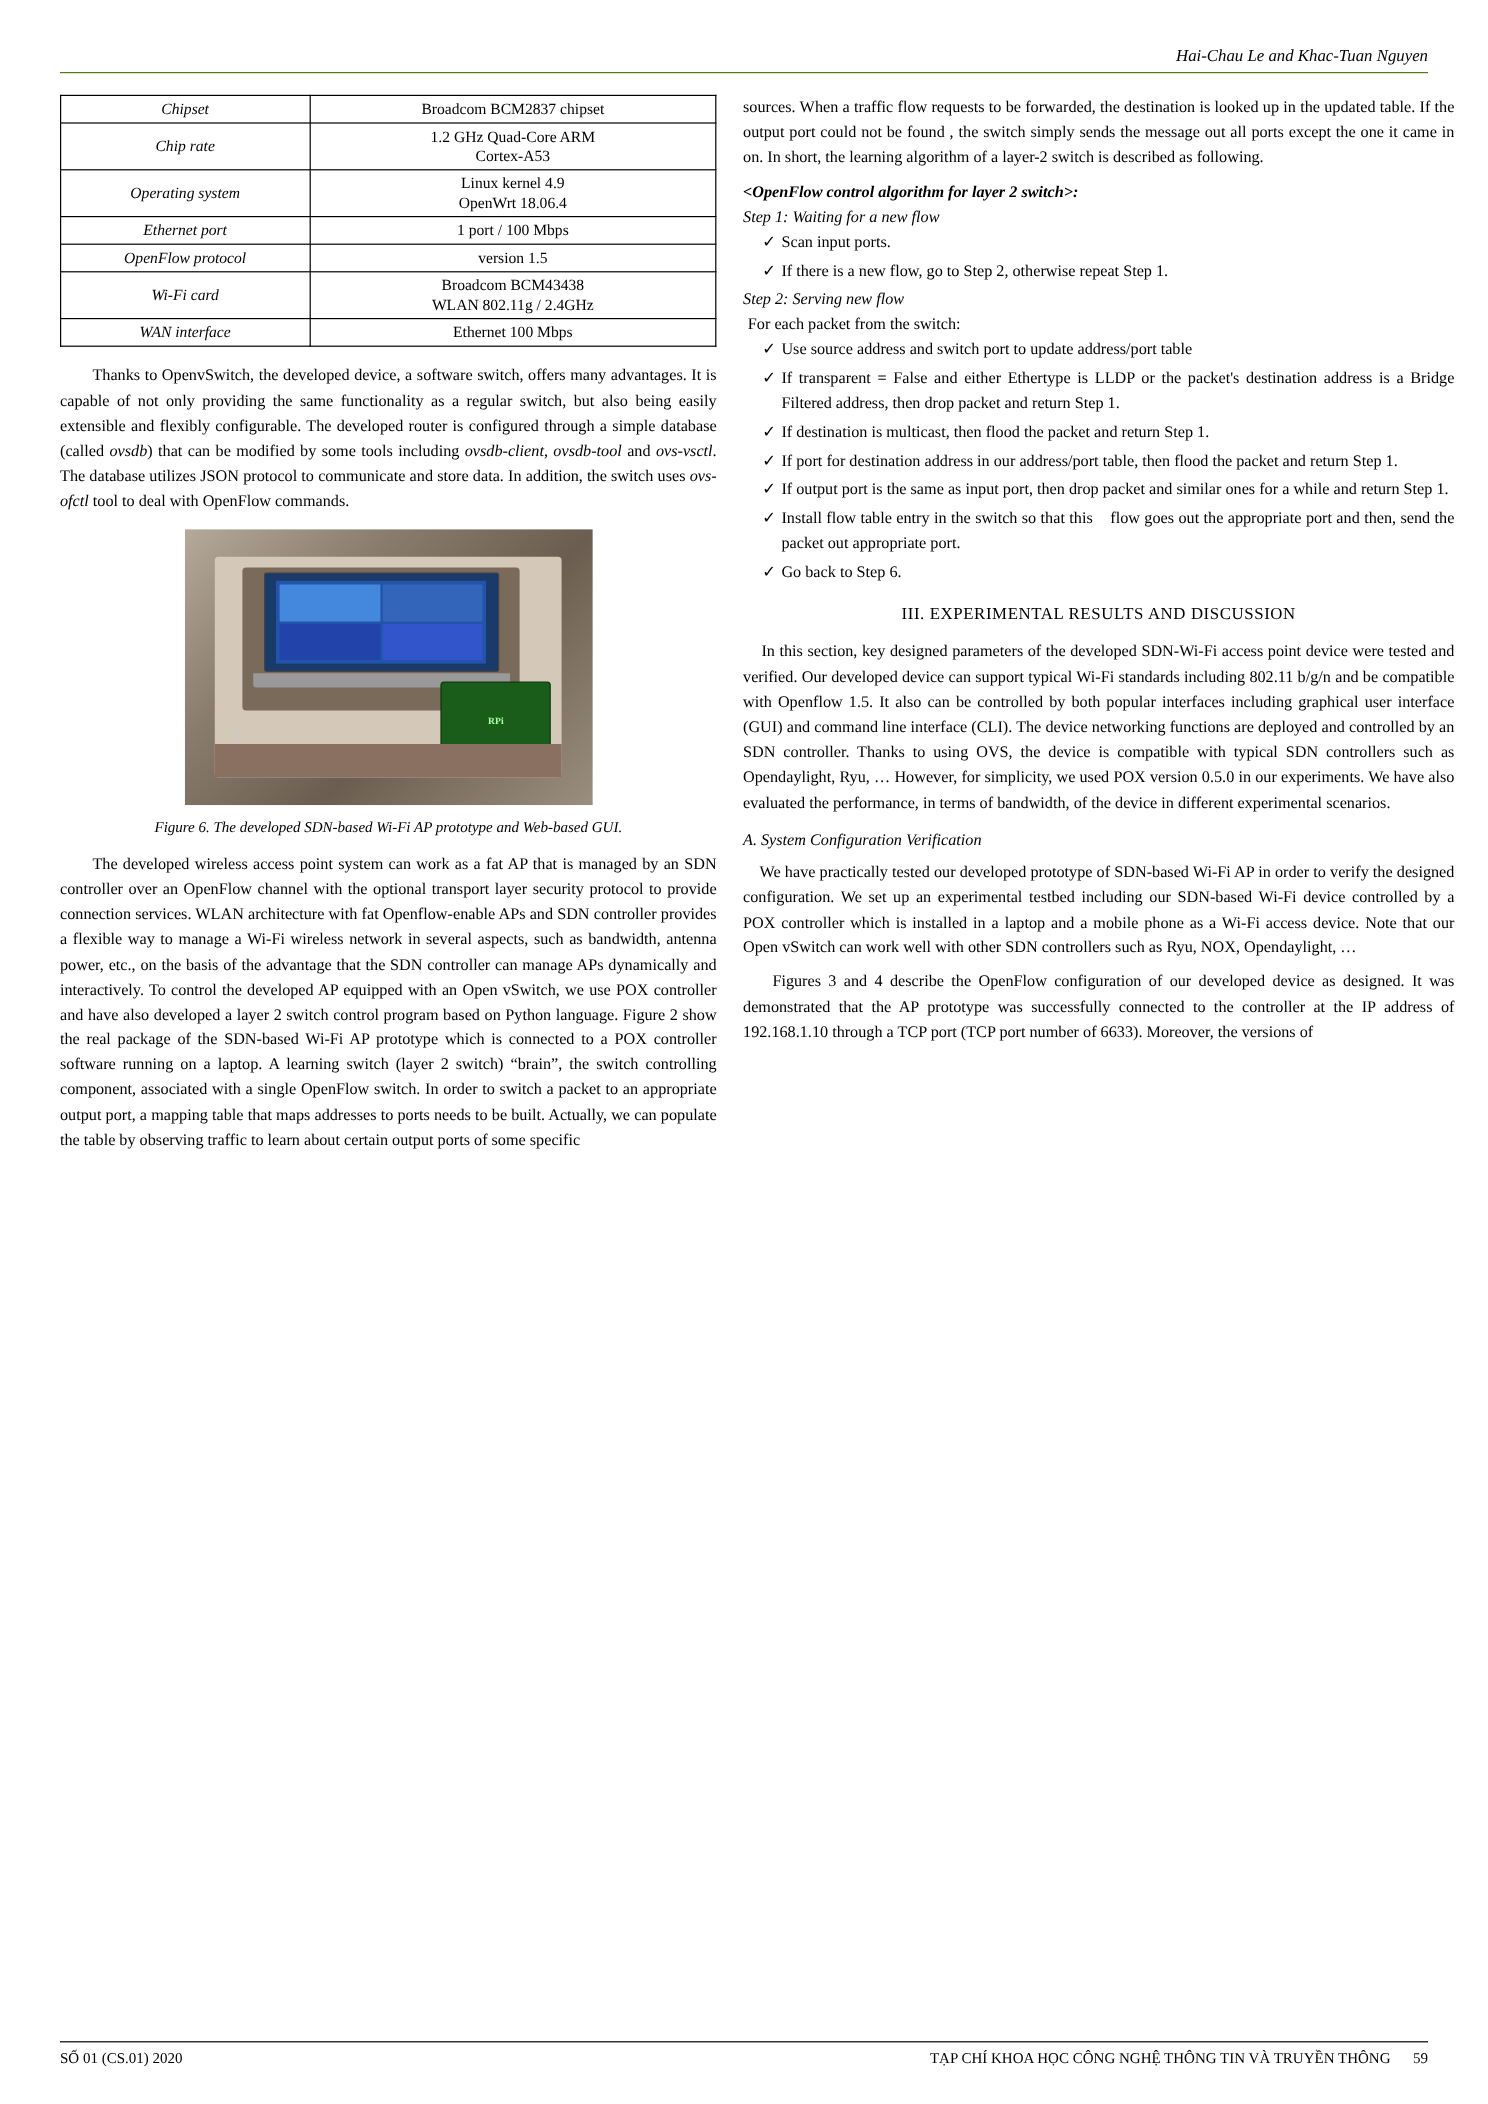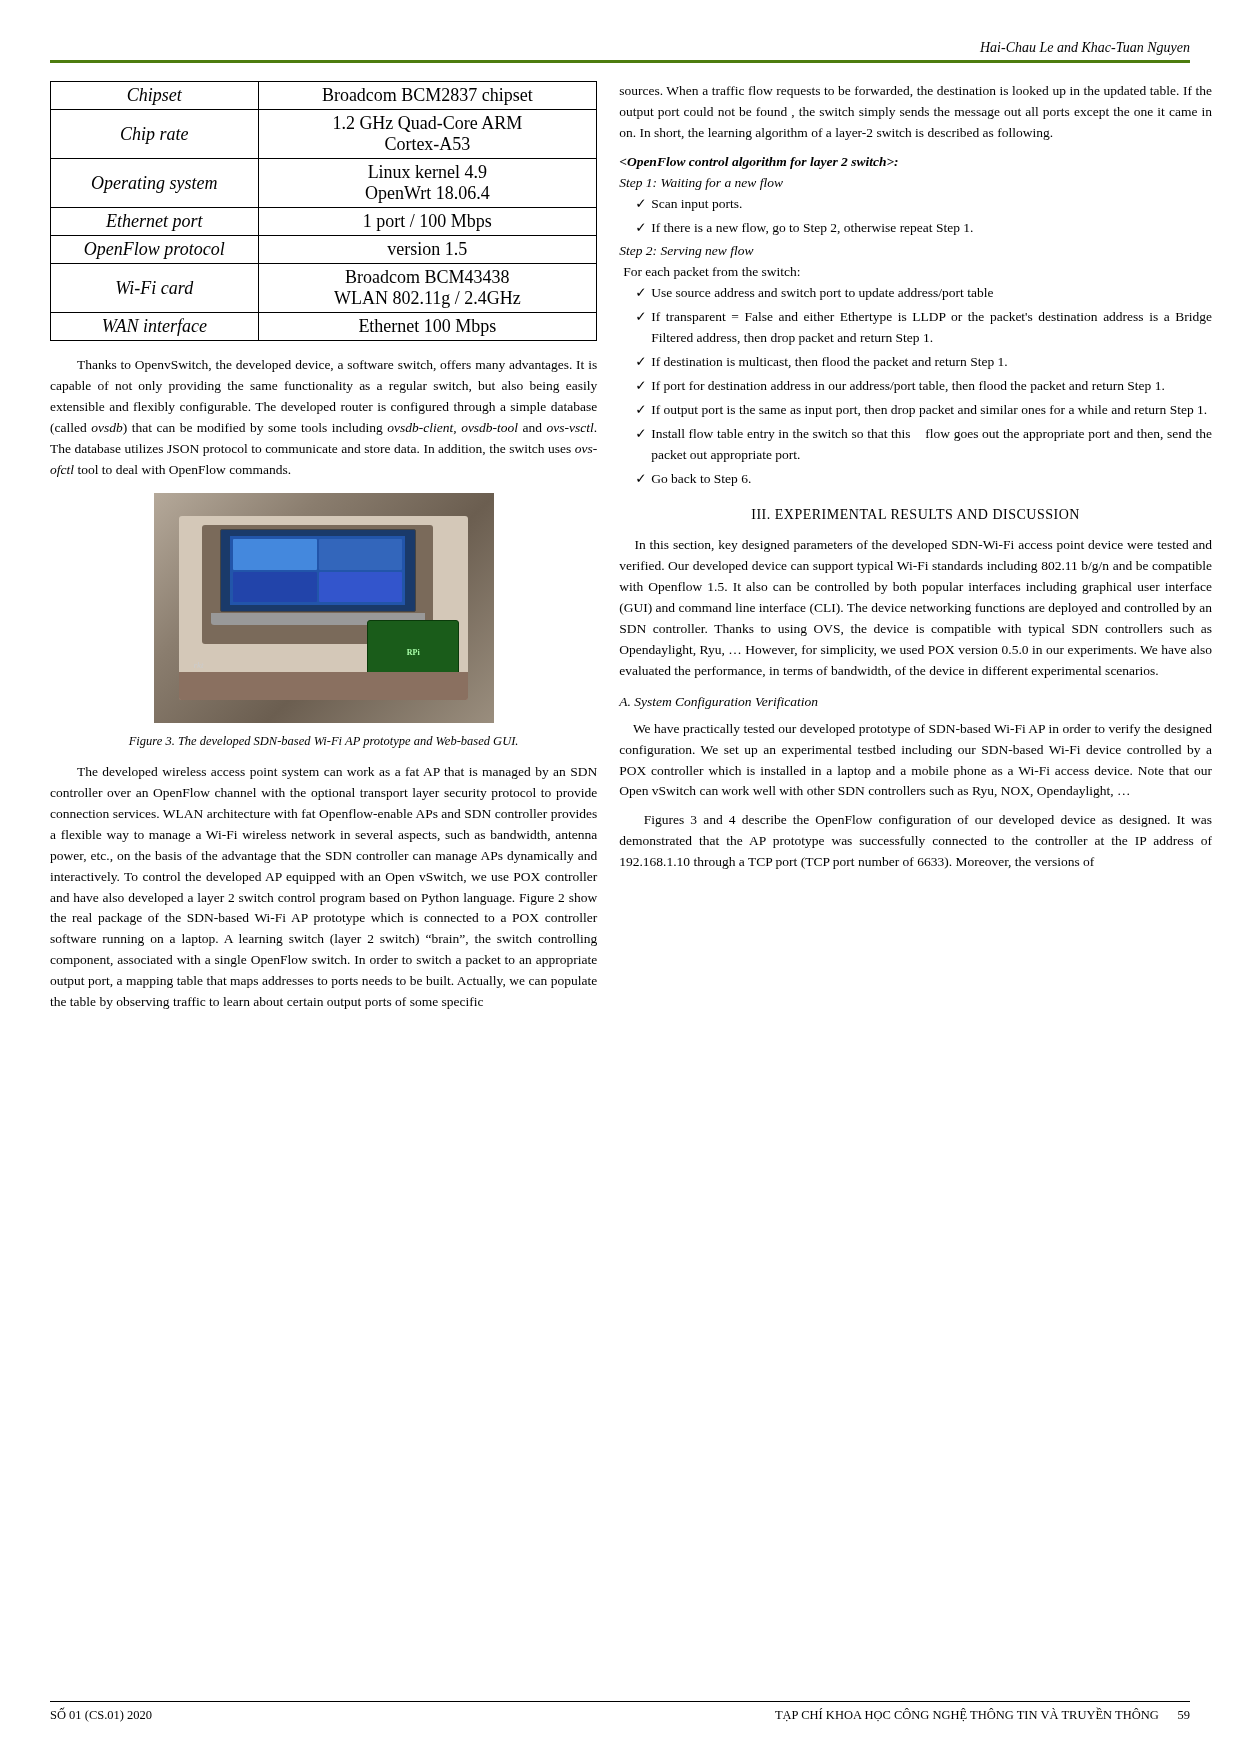--- a/index.html
+++ b/index.html
@@ -13,21 +13,21 @@
     }
     .page {
       width: 1240px;
       min-height: 1753px;
       padding: 40px 50px 40px 50px;
       position: relative;
     }
     .header-line {
       display: flex;
       justify-content: flex-end;
-      border-bottom: 3px solid #4d7c0f;
+      border-bottom: 1px solid #4d7c0f;
       padding-bottom: 4px;
       margin-bottom: 18px;
     }
     .header-title {
       font-style: italic;
       font-size: 14px;
     }
     .two-col {
       display: flex;
       gap: 22px;
@@ -39,21 +39,21 @@
     .col-right {
       width: 52%;
       flex-shrink: 0;
     }
 
     
     .spec-table {
       width: 100%;
       border-collapse: collapse;
       margin-bottom: 14px;
-      font-size: 18px;
+      font-size: 13px;
     }
     .spec-table td {
       border: 1px solid #000;
       padding: 3px 8px;
       text-align: center;
       vertical-align: middle;
     }
     .spec-table td:first-child {
       font-style: italic;
       text-align: center;
@@ -261,21 +261,21 @@
 
               <div style="position:absolute;bottom:8%;right:3%;width:32%;height:35%;background:#1a5c1a;border:1px solid #0a3a0a;border-radius:3px;display:flex;align-items:center;justify-content:center;">
                 <div style="color:#aaffaa;font-size:8px;font-weight:bold;">RPi</div>
               </div>
 
               <div style="position:absolute;bottom:0;left:0;right:0;height:15%;background:#8a7060;border-radius:0 0 2px 2px;"></div>
               <div class="rkt-label" style="position:absolute;bottom:16%;left:5%;font-size:9px;color:#ccc;font-style:italic;">rkt</div>
             </div>
           </div>
         </div>
-        <div class="figure-label">Figure 3. The developed SDN-based Wi-Fi AP prototype and Web-based GUI.</div>
+        <div class="figure-label">Figure 6. The developed SDN-based Wi-Fi AP prototype and Web-based GUI.</div>
       </div>
 
       <div class="body-text">
         <p>
           The developed wireless access point system can work as a fat AP that is managed by an SDN controller over an OpenFlow channel with the optional transport layer security protocol to provide connection services. WLAN architecture with fat Openflow-enable APs and SDN controller provides a flexible way to manage a Wi-Fi wireless network in several aspects, such as bandwidth, antenna power, etc., on the basis of the advantage that the SDN controller can manage APs dynamically and interactively. To control the developed AP equipped with an Open vSwitch, we use POX controller and have also developed a layer 2 switch control program based on Python language. Figure 2 show the real package of the SDN-based Wi-Fi AP prototype which is connected to a POX controller software running on a laptop. A learning switch (layer 2 switch) “brain”, the switch controlling component, associated with a single OpenFlow switch. In order to switch a packet to an appropriate output port, a mapping table that maps addresses to ports needs to be built. Actually, we can populate the table by observing traffic to learn about certain output ports of some specific
         </p>
       </div>
 
     </div>
 

